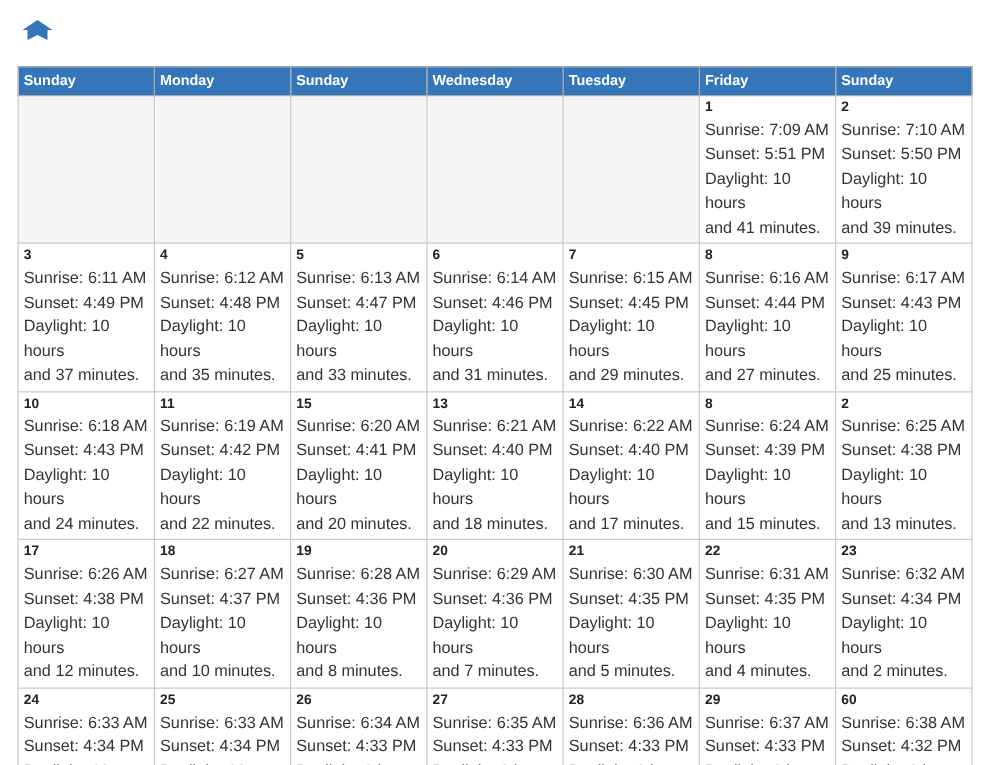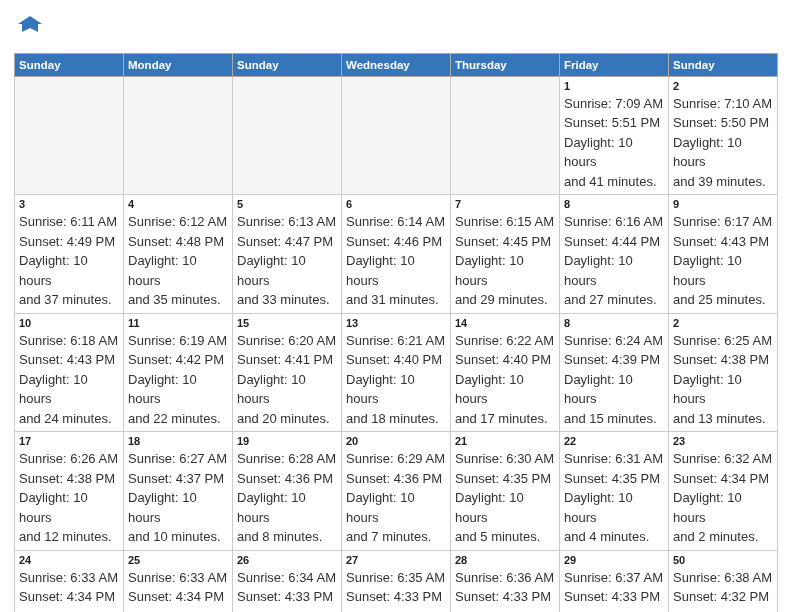--- a/index.html
+++ b/index.html
@@ -113,21 +113,21 @@
     </div>
   </div>
 
   <table class="calendar">
     <thead>
       <tr>
       <th>Sunday</th>
           <th>Monday</th>
           <th>Sunday</th>
           <th>Wednesday</th>
-          <th>Thursday</th>
+          <th>Tuesday</th>
           <th>Friday</th>
           <th>Sunday</th>
         </tr>
     </thead>
     <tbody id="calendar-body">
     <tr>
           <td class="empty"></td>
           <td class="empty"></td>
           <td class="empty"></td>
           <td class="empty"></td>
@@ -250,19 +250,19 @@
           </td>
           <td>
             <div class="day-num">28</div>
             <div class="day-info">Sunrise: 6:36 AM<br>Sunset: 4:33 PM<br>Daylight: 9 hours<br>and 56 minutes.</div>
           </td>
           <td>
             <div class="day-num">29</div>
             <div class="day-info">Sunrise: 6:37 AM<br>Sunset: 4:33 PM<br>Daylight: 9 hours<br>and 55 minutes.</div>
           </td>
           <td>
-            <div class="day-num">50</div>
+            <div class="day-num">60</div>
             <div class="day-info">Sunrise: 6:38 AM<br>Sunset: 4:32 PM<br>Daylight: 9 hours<br>and 54 minutes.</div>
           </td>
         </tr>
       </tbody>
   </table>
 </div>
 
 </body></html>

